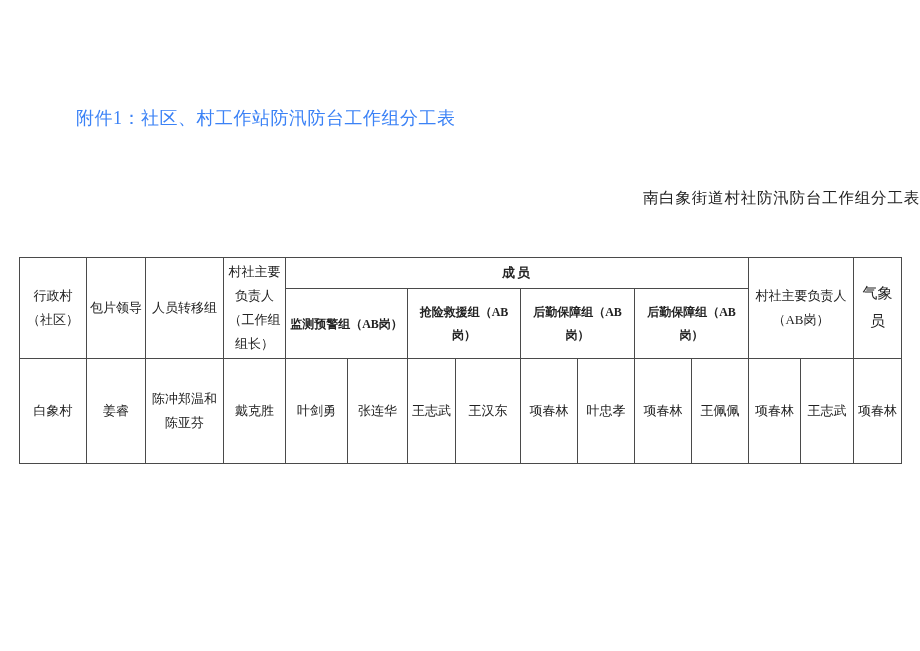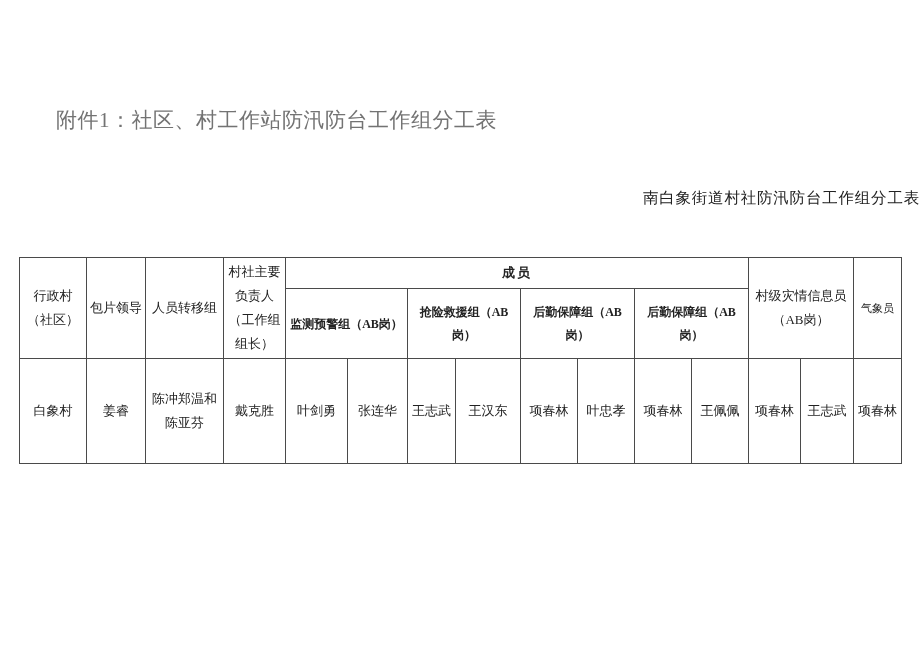--- a/index.html
+++ b/index.html
@@ -19,26 +19,26 @@
   .page {
     position: absolute;
     left: 0; top: 0;
     width: 920px;
     height: 651px;
     background: #fff;
   }
 
   .attachment-line {
     position: absolute;
-    left: 56px;
+    left: 76px;
     top: 106px;
-    font-size: 21px;
+    font-size: 18px;
     letter-spacing: 0.5px;
     white-space: nowrap;
-    color: #737373;
+    color: #3b82f6;
   }
 
   .doc-title {
     position: absolute;
     left: 0;
     top: 188px;
     width: 920px;
     text-align: right;
     font-size: 15.5px;
     letter-spacing: 0.8px;
@@ -70,21 +70,21 @@
     overflow-wrap: break-word;
     margin-top: 32px;
   }
 
   
   .h-row-top td { height: 26px; }
   .hcell {
     font-size: 13px;
   }
   .hcell-narrow {
-    font-size: 11px;
+    font-size: 15px;
   }
   .group-title {
     font-size: 13px;
     letter-spacing: 2px;
     font-weight: bold;
   }
   .member-sub {
     font-size: 12px;
     font-weight: 700;
     line-height: 2.1;
@@ -129,21 +129,21 @@
         <col style="width:48px">
       </colgroup>
 
       <tbody>
           <tr class="h-row-top">
         <td rowspan="2" class="hcell vert-tight">行政村（社区）</td>
         <td rowspan="2" class="hcell">包片领导</td>
         <td rowspan="2" class="hcell">人员转移组</td>
         <td rowspan="2" class="hcell vert-tight">村社主要负责人（工作组组长）</td>
         <td colspan="8" class="group-title">成员</td>
-        <td rowspan="2" colspan="2" class="hcell">村级灾情信息员（AB岗）</td>
+        <td rowspan="2" colspan="2" class="hcell">村社主要负责人（AB岗）</td>
         <td rowspan="2" class="hcell-narrow">气象员</td>
       </tr>
 
       <tr class="h-row-sub">
         <td colspan="2" class="member-sub">监测预警组（AB岗）</td>
         <td colspan="2" class="member-sub">抢险救援组（AB岗）</td>
         <td colspan="2" class="member-sub">后勤保障组（AB岗）</td>
         <td colspan="2" class="member-sub">后勤保障组（AB岗）</td>
       </tr>
 

